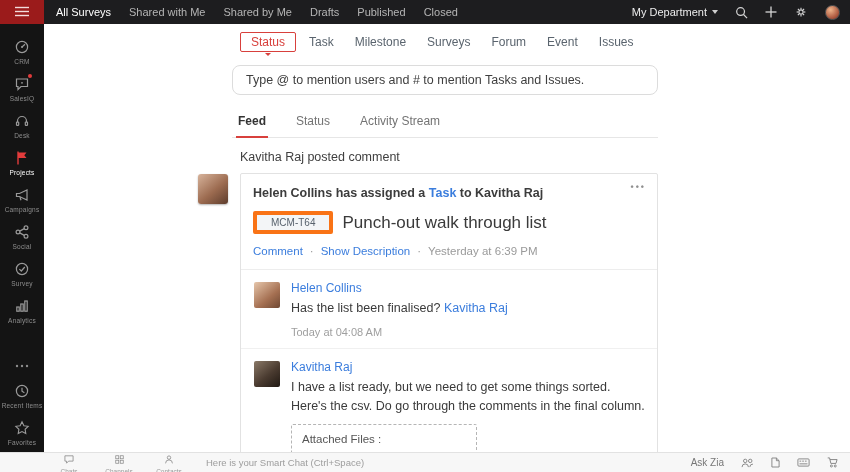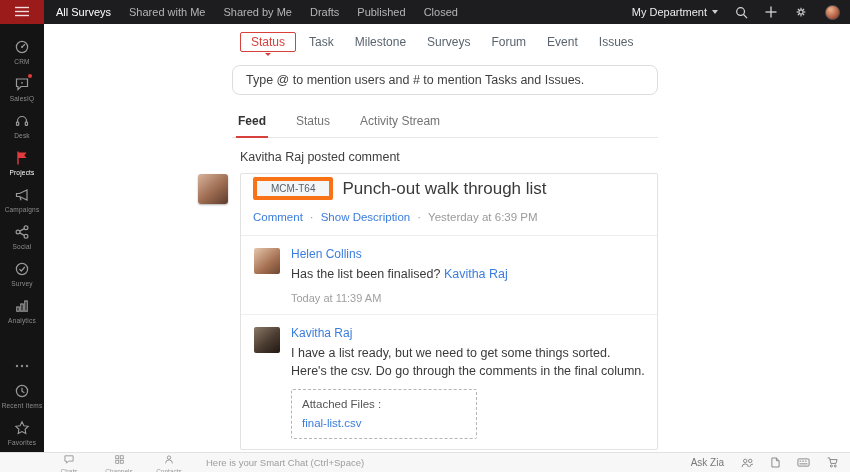--- a/index.html
+++ b/index.html
@@ -275,20 +275,24 @@
         <span class="feed-tab">Status</span>
         <span class="feed-tab">Activity Stream</span>
       </div>
 
       <div class="post-header">Kavitha Raj posted comment</div>
 
       <div class="card-wrap">
         <div class="post-avatar"></div>
 
         <div class="card">
+          <div class="card-head">
+            <span>Helen Collins has assigned a </span><span class="blue-link">Task</span><span> to Kavitha Raj</span>
+            <span class="more-opts">•••</span>
+          </div>
 
           <div class="badge-row">
             <span class="badge">MCM-T64</span>
             <span class="task-title">Punch-out walk through list</span>
           </div>
 
           <div class="action-row">
             <span class="blue-link">Comment</span>
             <span>·</span>
             <span class="blue-link">Show Description</span>
@@ -297,21 +301,21 @@
           </div>
 
           <div class="comments">
 
             <div class="comment">
               <span class="c-avatar a-helen"></span>
               <div class="c-name">Helen Collins</div>
               <div class="c-text">
                 <span>Has the list been finalised? </span><span class="blue-link">Kavitha Raj</span>
               </div>
-              <div class="c-time">Today at 11:39 AM</div>
+              <div class="c-time">Today at 04:08 AM</div>
             </div>
 
             <div class="comment">
               <span class="c-avatar a-kavitha"></span>
               <div class="c-name">Kavitha Raj</div>
               <div class="c-text">I have a list ready, but we need to get some things sorted. Here's the csv. Do go through the comments in the final column.</div>
               <div class="attach-box">
                 <div class="attach-label">Attached Files :</div>
                 <div class="attach-file">final-list.csv</div>
               </div>

